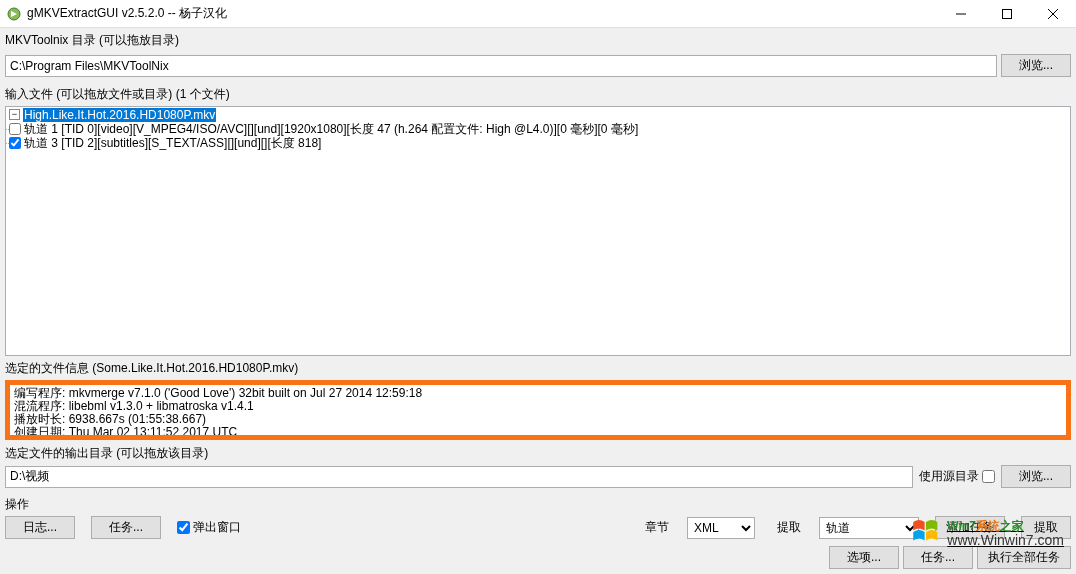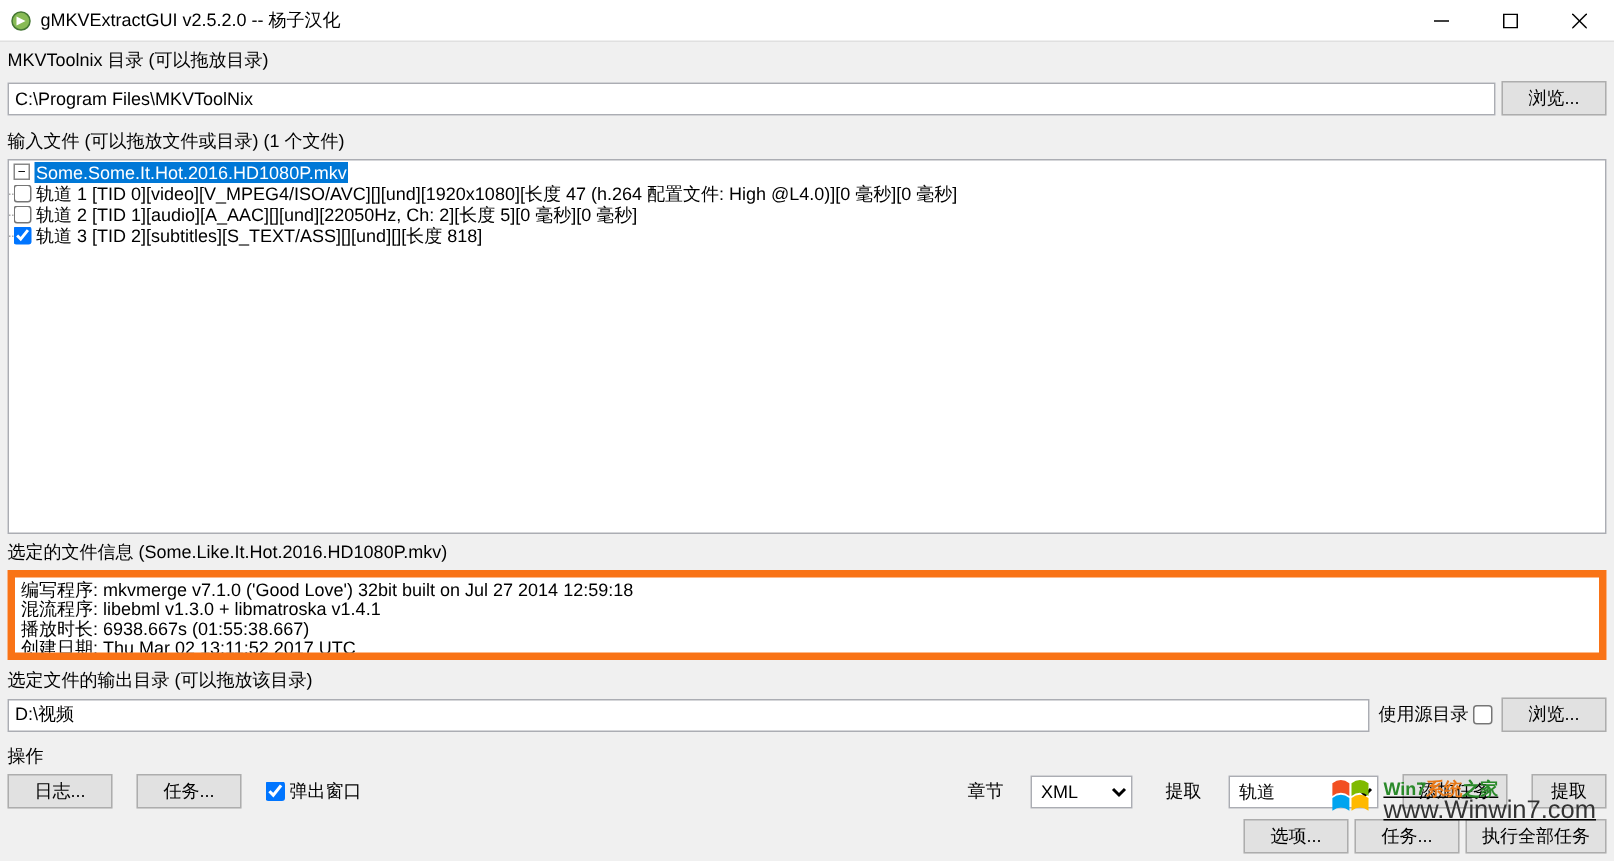--- a/index.html
+++ b/index.html
@@ -41,21 +41,21 @@
 .ops-text { margin-left:6px; margin-right:2px; }
 select.combo { height:22px; border:1px solid #abadb3; background:#fff; padding:1px 2px; }
 
 .bottom-row { display:flex; justify-content:flex-end; padding:2px 5px 5px; gap:4px; align-items:flex-end; }
 
 .watermark { position:absolute; right:12px; bottom:25px; display:flex; align-items:center; gap:4px; pointer-events:none;text-decoration:underline; }
 .wm-icon { width:34px; height:34px; }
 .wm-text { display:flex; flex-direction:column; line-height:14px; font-family:"Microsoft YaHei"; }
 .wm-big { font-size:14px; font-weight:bold; }
 .wm-big .c1{color:#2a8a2a;} .wm-big .c2{color:#e77817;} .wm-big .c3{color:#2a8a2a;}
-.wm-url { font-size:17px; color:#333; }
+.wm-url { font-size:14px; color:#333; }
 
 svg { display:block; }
 </style>
 </head>
 <body>
 
 <div class="titlebar">
   <span class="app-icon">
     <svg width="16" height="16" viewBox="0 0 16 16">
         <circle cx="8" cy="8" r="6" fill="#8b5" stroke="#473" stroke-width="1"></circle>
@@ -85,30 +85,26 @@
 <div class="row">
   <input type="text" class="path-box" value="C:\Program Files\MKVToolNix" style="">
   <button class="btn">浏览...</button>
 </div>
 
 <div class="section-label">输入文件 (可以拖放文件或目录) (1 个文件)</div>
 
 <div class="tree-area">
   <div class="tree-root">
     <span class="tree-toggle">−</span>
-    <span class="tree-root-label">Some.Some.It.Hot.2016.HD1080P.mkv</span>
+    <span class="tree-root-label">High.Like.It.Hot.2016.HD1080P.mkv</span>
   </div>
   <div class="tree-children" id="tree-children">
       <div class="tree-item">
         <input type="checkbox" class="tree-cb" style="">
         <span class="tree-text">轨道 1 [TID 0][video][V_MPEG4/ISO/AVC][][und][1920x1080][长度 47 (h.264 配置文件: High @L4.0)][0 毫秒][0 毫秒]</span>
-      </div>
-      <div class="tree-item">
-        <input type="checkbox" class="tree-cb" style="">
-        <span class="tree-text">轨道 2 [TID 1][audio][A_AAC][][und][22050Hz, Ch: 2][长度 5][0 毫秒][0 毫秒]</span>
       </div>
       <div class="tree-item">
         <input type="checkbox" class="tree-cb" checked="" style="">
         <span class="tree-text">轨道 3 [TID 2][subtitles][S_TEXT/ASS][][und][][长度 818]</span>
       </div>
     </div>
 </div>
 
 <div class="fileinfo-title">选定的文件信息 (Some.Like.It.Hot.2016.HD1080P.mkv)</div>
 <div class="fileinfo-box"><span>编写程序: mkvmerge v7.1.0 ('Good Love') 32bit built on Jul 27 2014 12:59:18</span>

